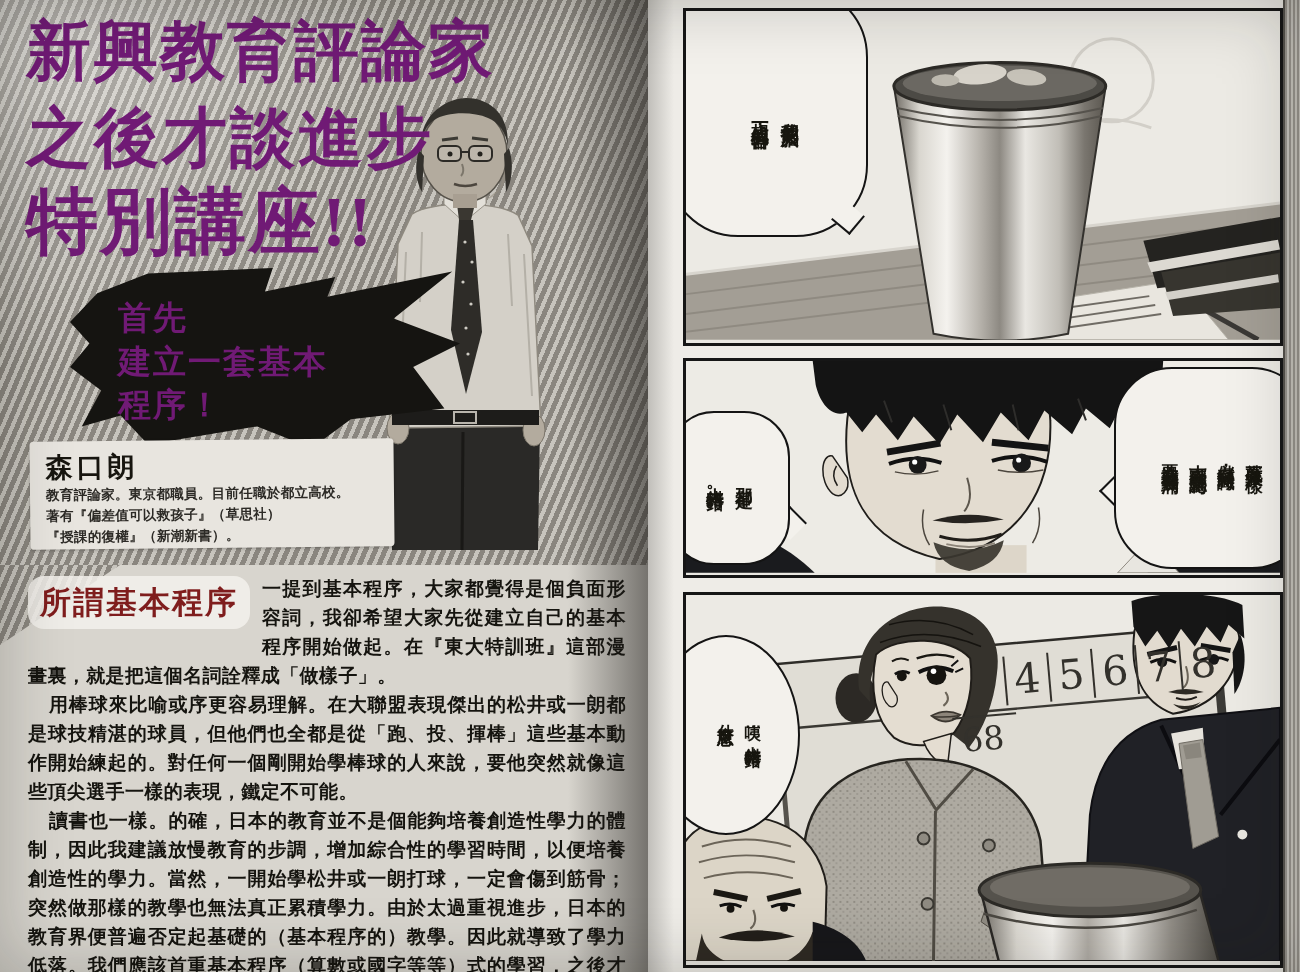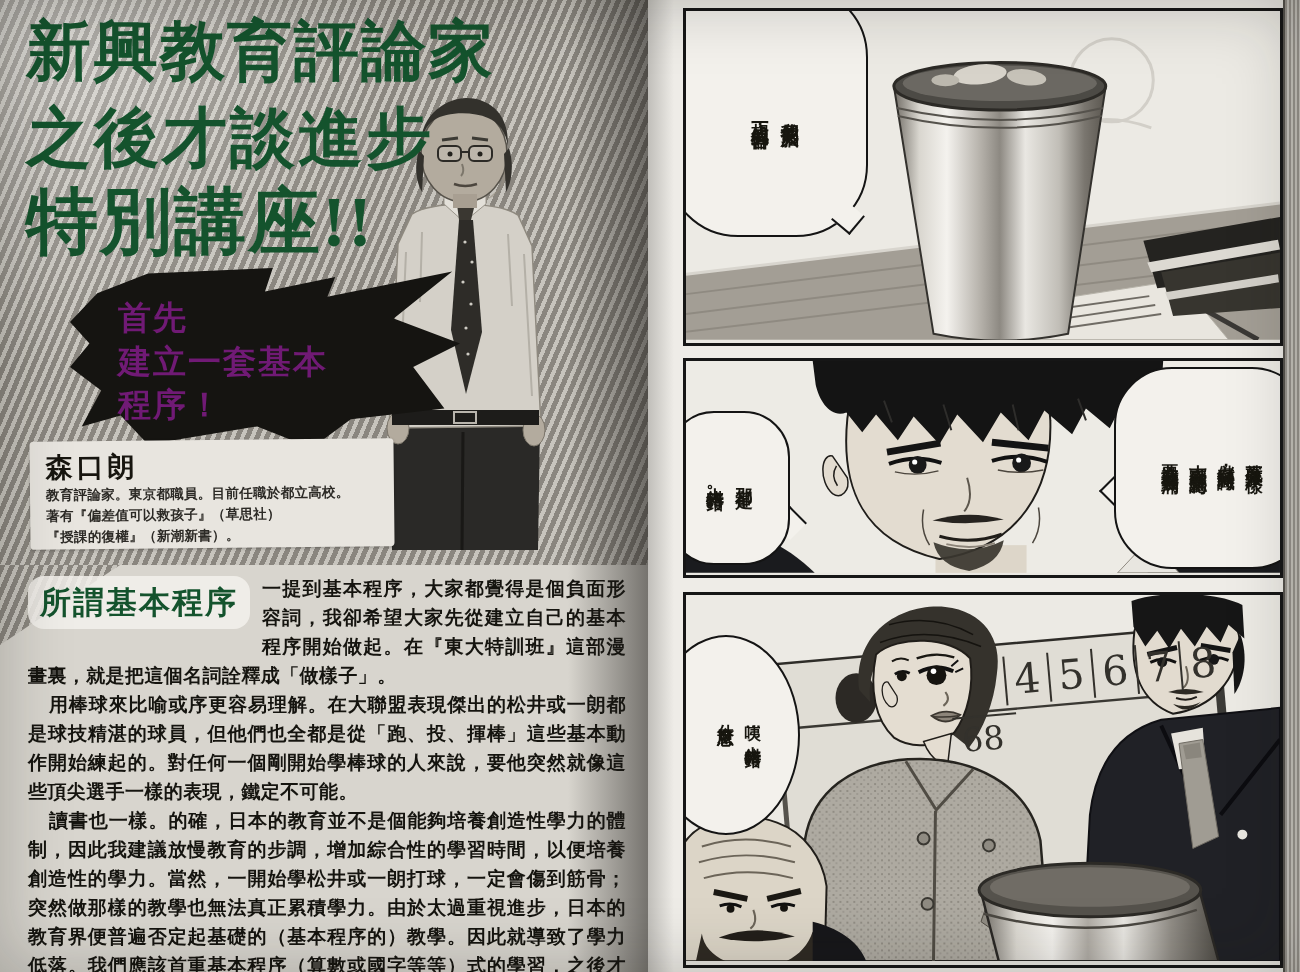--- a/index.html
+++ b/index.html
@@ -13,42 +13,42 @@
   .left-page{position:absolute;left:0;top:0;width:648px;height:972px;background:#d8d5ce;}
   .poster{position:absolute;left:0;top:0;width:648px;height:565px;
           background:
             radial-gradient(circle at 10% 6%, rgba(255,255,255,.34), rgba(255,255,255,0) 42%),
             repeating-linear-gradient(113deg,#8a867f 0 5px,#c7c4bd 5px 9px);}
   .poster-tri{position:absolute;left:0;top:565px;width:120px;height:80px;
           background:repeating-linear-gradient(113deg,#8a867f 0 5px,#c7c4bd 5px 9px);
           clip-path:polygon(0 0,100% 0,0 100%);}
   .gutter-shadow-left{position:absolute;left:568px;top:0;width:80px;height:972px;z-index:40;
           background:linear-gradient(to right,rgba(28,26,23,0),rgba(28,26,23,.52));pointer-events:none;}
-  .big-title{position:absolute;left:26px;top:18px;width:600px;color:#14532d;
+  .big-title{position:absolute;left:26px;top:18px;width:600px;color:#701a75;
           font-weight:900;line-height:1.0;z-index:3;}
   .big-title .t1{font-size:65px;letter-spacing:2px;}
   .big-title .t2{font-size:65px;letter-spacing:3px;margin-top:22px;}
   .big-title .t3{font-size:72px;letter-spacing:2px;margin-top:16px;font-family:Liberation Serif, serif;}
 
   .burst{position:absolute;left:70px;top:268px;width:390px;height:180px;background:#151411;z-index:4;
          clip-path:polygon(0% 30%,7% 14%,20% 3%,52% 0%,50% 13%,68% 5%,66% 16%,98% 2%,83% 28%,100% 42%,
                            88% 55%,96% 78%,72% 84%,62% 100%,48% 88%,20% 98%,13% 82%,3% 88%,8% 68%,0% 55%,5% 42%);}
   .burst-text{position:absolute;left:118px;top:296px;z-index:5;color:#701a75;
          font-weight:900;font-size:33px;line-height:1.32;letter-spacing:2px;}
 
   .photo{position:absolute;left:362px;top:92px;width:205px;height:458px;z-index:2;}
 
   .bio-box{position:absolute;left:30px;top:440px;width:364px;height:108px;z-index:6;
          background:#e8e5df;border-radius:4px;transform:rotate(-.6deg);
          padding:8px 14px 6px 16px;box-shadow:0 1px 3px rgba(0,0,0,.25);}
   .bio-name{font-size:27px;font-weight:900;color:#17150f;letter-spacing:4px;}
   .bio-line{font-size:13.5px;font-weight:700;color:#2c2a26;line-height:1.55;letter-spacing:.3px;}
 
   .article{position:absolute;left:28px;top:574px;width:598px;z-index:3;color:#15140f;}
-  .article-heading{float:left;font-size:31px;font-weight:900;letter-spacing:2px;color:#14532d;
+  .article-heading{float:left;font-size:31px;font-weight:900;letter-spacing:2px;color:#7f1d1d;
          background:rgba(243,241,236,.85);border-radius:16px;padding:6px 12px 5px 12px;
          margin:2px 12px 8px 0;}
   .article p{margin:0;font-size:19px;line-height:29px;font-weight:700;text-align:justify;letter-spacing:.4px;}
   .article p.indent{text-indent:1.1em;}
 
   
   .right-page{position:absolute;left:648px;top:0;width:652px;height:972px;background:#eeece7;}
   .right-page::before{content:"";position:absolute;left:0;top:0;width:26px;height:972px;
          background:linear-gradient(to right,rgba(30,28,24,.22),rgba(30,28,24,0));}
   .page-edge{position:absolute;right:0;top:0;width:17px;height:972px;

